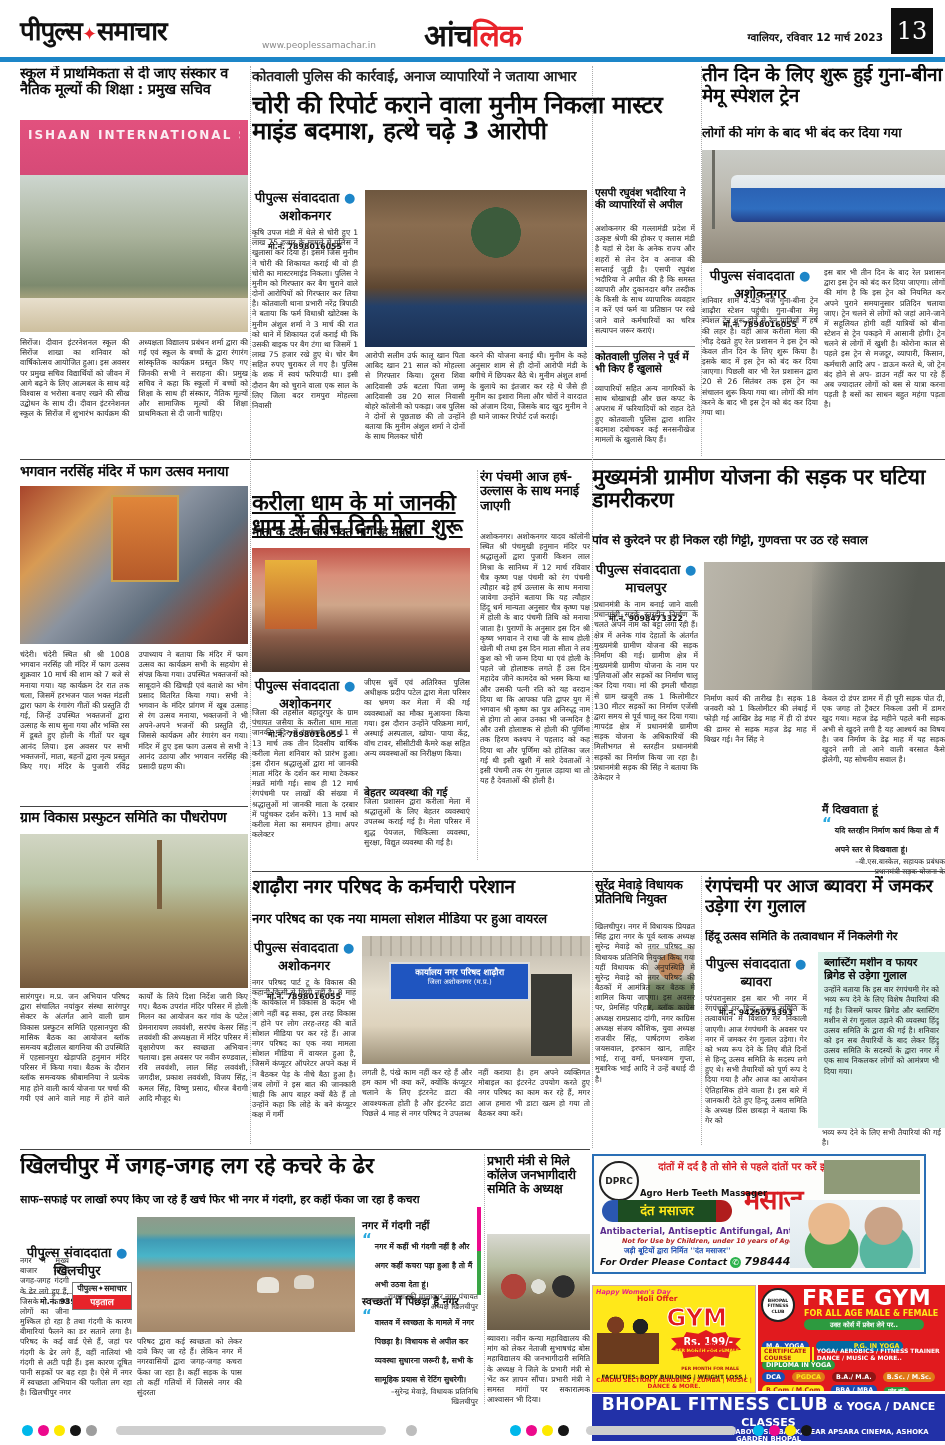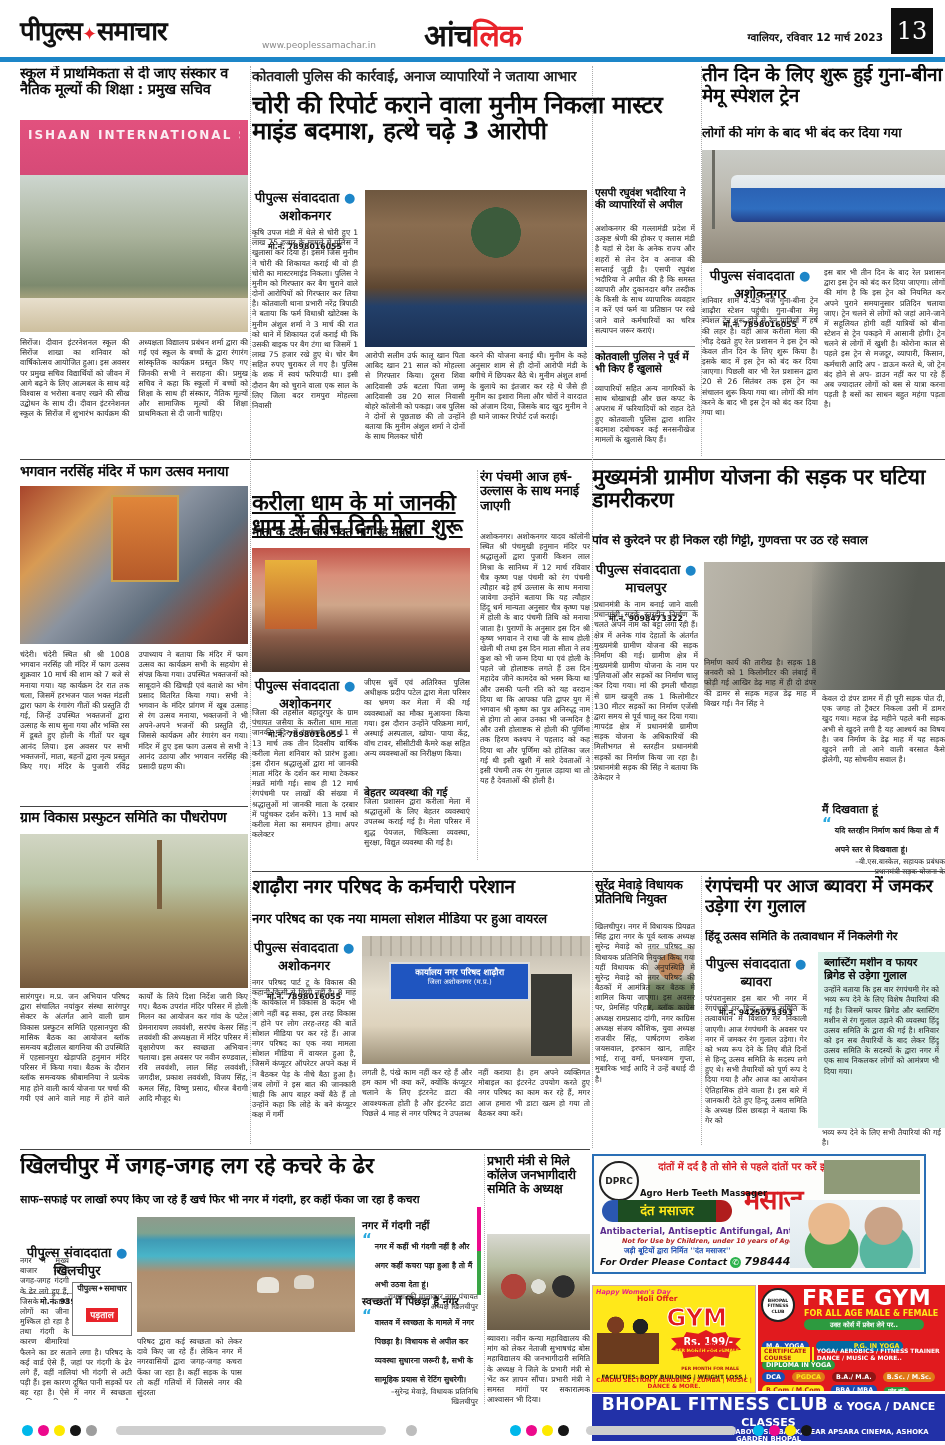--- a/index.html
+++ b/index.html
@@ -116,21 +116,21 @@
   <div class="abs hl" style="left:592px;top:466px;width:353px;height:64px;font-size:21px;">मुख्यमंत्री ग्रामीण योजना की सड़क पर घटिया डामरीकरण</div>
   <div class="abs sub" style="left:592px;top:534px;width:353px;height:20px;font-size:12px;">पांव से कुरेदने पर ही निकल रही गिट्टी, गुणवत्ता पर उठ रहे सवाल</div>
   <div class="abs" style="left:594px;top:560px;width:104px;">
     <div class="byl"><span>पीपुल्स संवाददाता</span> <span class="dot">●</span> <span>माचलपुर</span></div>
     <div class="phn">मो.नं. 9098473322</div>
   </div>
   <div class="abs body" style="left:594px;top:600px;width:104px;height:268px;">प्रधानमंत्री के नाम बनाई जाने वाली प्रधानमंत्री सड़कें स्तरहीन निर्माण के चलते अपने नाम को बट्टा लगा रही हैं। क्षेत्र में अनेक गांव देहातों के अंतर्गत मुख्यमंत्री ग्रामीण योजना की सड़क निर्माण की गई। ग्रामीण क्षेत्र में मुख्यमंत्री ग्रामीण योजना के नाम पर पुलियाओं और सड़कों का निर्माण चालू कर दिया गया। मां की इमली चौराहा से ग्राम खजूरी तक 1 किलोमीटर 130 मीटर सड़कों का निर्माण एजेंसी द्वारा समय से पूर्व चालू कर दिया गया। मापदंड क्षेत्र में प्रधानमंत्री ग्रामीण सड़क योजना के अधिकारियों की मिलीभगत से स्तरहीन प्रधानमंत्री सड़कों का निर्माण किया जा रहा है। प्रधानमंत्री सड़क की सिंह ने बताया कि ठेकेदार ने</div>
   <div class="ph" style="left:704px;top:562px;width:241px;height:128px;background:linear-gradient(105deg,#bab6ab 0%,#a9a497 35%,#858780 60%,#5d6158 85%,#4c4f48 100%);">
     <div style="position:absolute;right:0;top:0;width:55%;height:100%;background:linear-gradient(100deg,transparent 0%,#6e7069 30%,#565952 70%);"></div>
   </div>
-  <div class="abs body" style="left:704px;top:658px;width:112px;height:174px;">निर्माण कार्य की तारीख है। सड़क 18 जनवरी को 1 किलोमीटर की लंबाई में फोड़ी गई आखिर डेढ़ माह में ही दो डंपर की डामर से सड़क महज डेढ़ माह में बिखर गई। नैन सिंह ने</div>
+  <div class="abs body" style="left:704px;top:694px;width:112px;height:174px;">निर्माण कार्य की तारीख है। सड़क 18 जनवरी को 1 किलोमीटर की लंबाई में फोड़ी गई आखिर डेढ़ माह में ही दो डंपर की डामर से सड़क महज डेढ़ माह में बिखर गई। नैन सिंह ने</div>
   <div class="abs body" style="left:822px;top:694px;width:123px;height:108px;">केवल दो डंपर डामर में ही पूरी सड़क पोत दी, एक जगह तो ट्रैक्टर निकला उसी में डामर खुद गया। महज डेढ़ महीने पहले बनी सड़क अभी से खुदने लगी है यह आश्चर्य का विषय है। जब निर्माण के डेढ़ माह में यह सड़क खुदने लगी तो आने वाली बरसात कैसे झेलेगी, यह सोचनीय सवाल है।</div>
   <div class="abs" style="left:822px;top:804px;width:123px;height:64px;">
     <div class="qtitle">मैं दिखवाता हूं</div>
     <div style="display:flex;gap:3px;margin-top:2px;">
         <span class="qmark">“</span>
       <div><span class="qtext">यदि स्तरहीन निर्माण कार्य किया तो मैं अपने स्तर से दिखवाता हूं।</span>
         <div class="qattr">–बी.एस.बास्केल, सहायक प्रबंधक प्रधानमंत्री सड़क योजना के</div>
       </div>
     </div>
   </div>
@@ -176,21 +176,21 @@
 
   <div class="abs hl" style="left:20px;top:1154px;width:460px;height:36px;font-size:22px;">खिलचीपुर में जगह-जगह लग रहे कचरे के ढेर</div>
   <div class="abs sub" style="left:20px;top:1194px;width:460px;height:18px;font-size:11px;">साफ–सफाई पर लाखों रुपए किए जा रहे हैं खर्च फिर भी नगर में गंदगी, हर कहीं फेंका जा रहा है कचरा</div>
   <div class="abs" style="left:24px;top:1218px;width:106px;margin-top:25px;">
     <div class="byl"><span>पीपुल्स संवाददाता</span> <span class="dot">●</span> <span>खिलचीपुर</span></div>
     <div class="phn">मो.नं. 9399970224</div>
   </div>
   <div class="abs body" style="left:20px;top:1256px;width:112px;height:144px;">
     <span style="float:right;width:58px;margin:26px 0 3px 3px;text-align:center;" class="badgebox">
       <span style="display:block;font-size:8px;font-weight:bold;padding-top:1px;">पीपुल्स✦समाचार</span>
-      <span style="display:block;font-size:9px;font-weight:bold;background:#e8232a;color:#fff;margin:13px;padding:1px 0;">पड़ताल</span>
+      <span style="display:block;font-size:9px;font-weight:bold;background:#e8232a;color:#fff;margin:0;padding:1px 0;">पड़ताल</span>
     </span>
     <span>नगर में मुख्य बाजार सहित जगह-जगह गंदगी के ढेर लगे हुए हैं, जिसके कारण लोगों का जीना मुश्किल हो रहा है तथा गंदगी के कारण बीमारियां फैलने का डर सताने लगा है। परिषद के कई वार्ड ऐसे हैं, जहां पर गंदगी के ढेर लगे हैं, वहीं नालियां भी गंदगी से अटी पड़ी हैं। इस कारण दूषित पानी सड़कों पर बह रहा है। ऐसे में नगर में स्वच्छता अभियान की पलीता लग रहा है। खिलचीपुर नगर</span>
   </div>
   <div class="ph" style="left:137px;top:1217px;width:218px;height:115px;background:linear-gradient(180deg,#8f9a8c 0%,#7fa38f 14%,#3f9ab5 20%,#49b5c9 34%,#b08e6e 48%,#b59878 78%,#a3876a 100%);">
     <div style="position:absolute;left:55%;top:52%;width:10%;height:14%;background:#e8e4da;border-radius:40% 40% 20% 20%;"></div>
     <div style="position:absolute;left:72%;top:50%;width:9%;height:13%;background:#ded8cc;border-radius:40% 40% 20% 20%;"></div>
   </div>
   <div class="abs body" style="left:137px;top:1337px;width:105px;height:70px;">परिषद द्वारा कई स्वच्छता को लेकर दावे किए जा रहे हैं। लेकिन नगर में नगरवासियों द्वारा जगह-जगह कचरा फेंका जा रहा है। कहीं सड़क के पास तो कहीं गलियों में जिससे नगर की सुंदरता</div>
   <div class="abs" style="left:362px;top:1220px;width:116px;height:74px;">
     <div class="qtitle" style="font-size:10.5px;">नगर में गंदगी नहीं</div>

